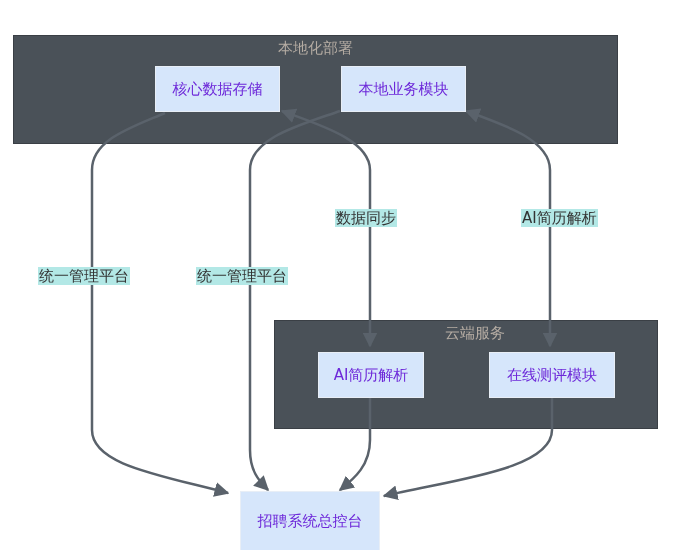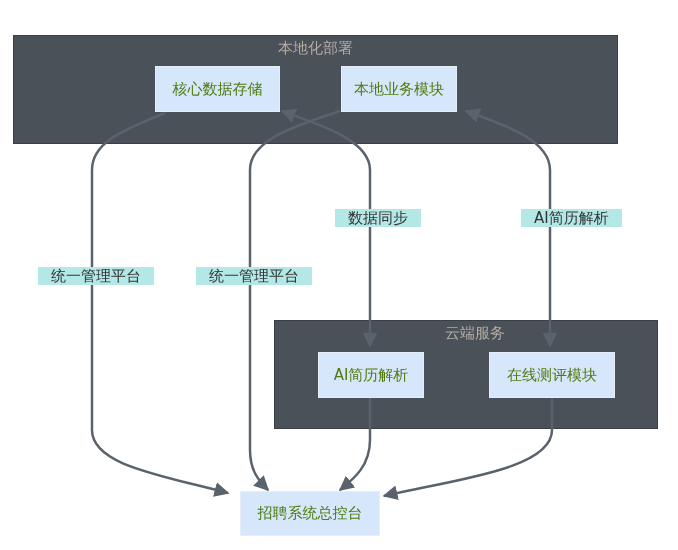--- a/index.html
+++ b/index.html
@@ -2,23 +2,23 @@
 <html><head>
   <meta charset="utf-8">
   <style>
     html, body { margin: 0; padding: 0; background: #ffffff; }
     body { width: 678px; height: 550px; position: relative; overflow: hidden;
            font-family: "DejaVu Sans", "Liberation Sans", sans-serif; }
     .cluster { position: absolute; background: #4a5158; border: 1px solid #3a3f45; box-sizing: border-box; }
     .cluster-title { position: absolute; left: 0; right: 0; text-align: center; color: #b5aca3; font-size: 15px; }
     .node { position: absolute; background: #d6e6fb; border: 1px solid #e8eef6; box-sizing: border-box;
             display: flex; align-items: center; justify-content: center;
-            color: #4d7c0f; font-size: 15px; white-space: nowrap; }
+            color: #6d28d9; font-size: 15px; white-space: nowrap; }
     .edge-label { position: absolute; background: #b3e8e6; color: #333333; font-size: 15px;
-                  line-height: 18px; padding: 0 13px; white-space: nowrap; }
+                  line-height: 18px; padding: 0 1px; white-space: nowrap; }
     svg.edges { position: absolute; left: 0; top: 0; }
     .edge { fill: none; stroke: #5a626b; stroke-width: 2.5; }
   </style>
 </head>
 <body>
 
 <div class="cluster" style="left:13px; top:35px; width:605px; height:109px;">
   <div class="cluster-title" style="top:3px;">本地化部署</div>
 </div>
 
@@ -40,21 +40,21 @@
   <path class="edge" d="M282,111 C320,125 370,140 370,170 L370,346" marker-start="url(#arrow)" marker-end="url(#arrow)"></path>
 
   <path class="edge" d="M466,111 C505,125 550,140 550,170 L550,346" marker-start="url(#arrow)" marker-end="url(#arrow)"></path>
 
   <path class="edge" d="M370,398 L370,440 C370,465 355,478 340,490" marker-end="url(#arrow)"></path>
 
   <path class="edge" d="M552,398 L552,430 C552,470 450,480 384,496" marker-end="url(#arrow)"></path>
 </svg>
 
 <div class="node" style="left:155px; top:66px; width:125px; height:46px;">核心数据存储</div>
-<div class="node" style="left:341px; top:66px; width:116px; height:46px;">本地业务模块</div>
+<div class="node" style="left:341px; top:66px; width:125px; height:46px;">本地业务模块</div>
 <div class="node" style="left:318px; top:352px; width:106px; height:46px;">AI简历解析</div>
 <div class="node" style="left:489px; top:352px; width:126px; height:46px;text-align:center;">在线测评模块</div>
-<div class="node" style="left:240px; top:491px; width:140px; height:45px;">招聘系统总控台</div>
+<div class="node" style="left:240px; top:491px; width:140px; height:60px;">招聘系统总控台</div>
 
 <div class="edge-label" style="left:38px; top:267px;">统一管理平台</div>
 <div class="edge-label" style="left:196px; top:267px;">统一管理平台</div>
 <div class="edge-label" style="left:335px; top:209px;">数据同步</div>
 <div class="edge-label" style="left:521px; top:209px;">AI简历解析</div>
 
 </body></html>

